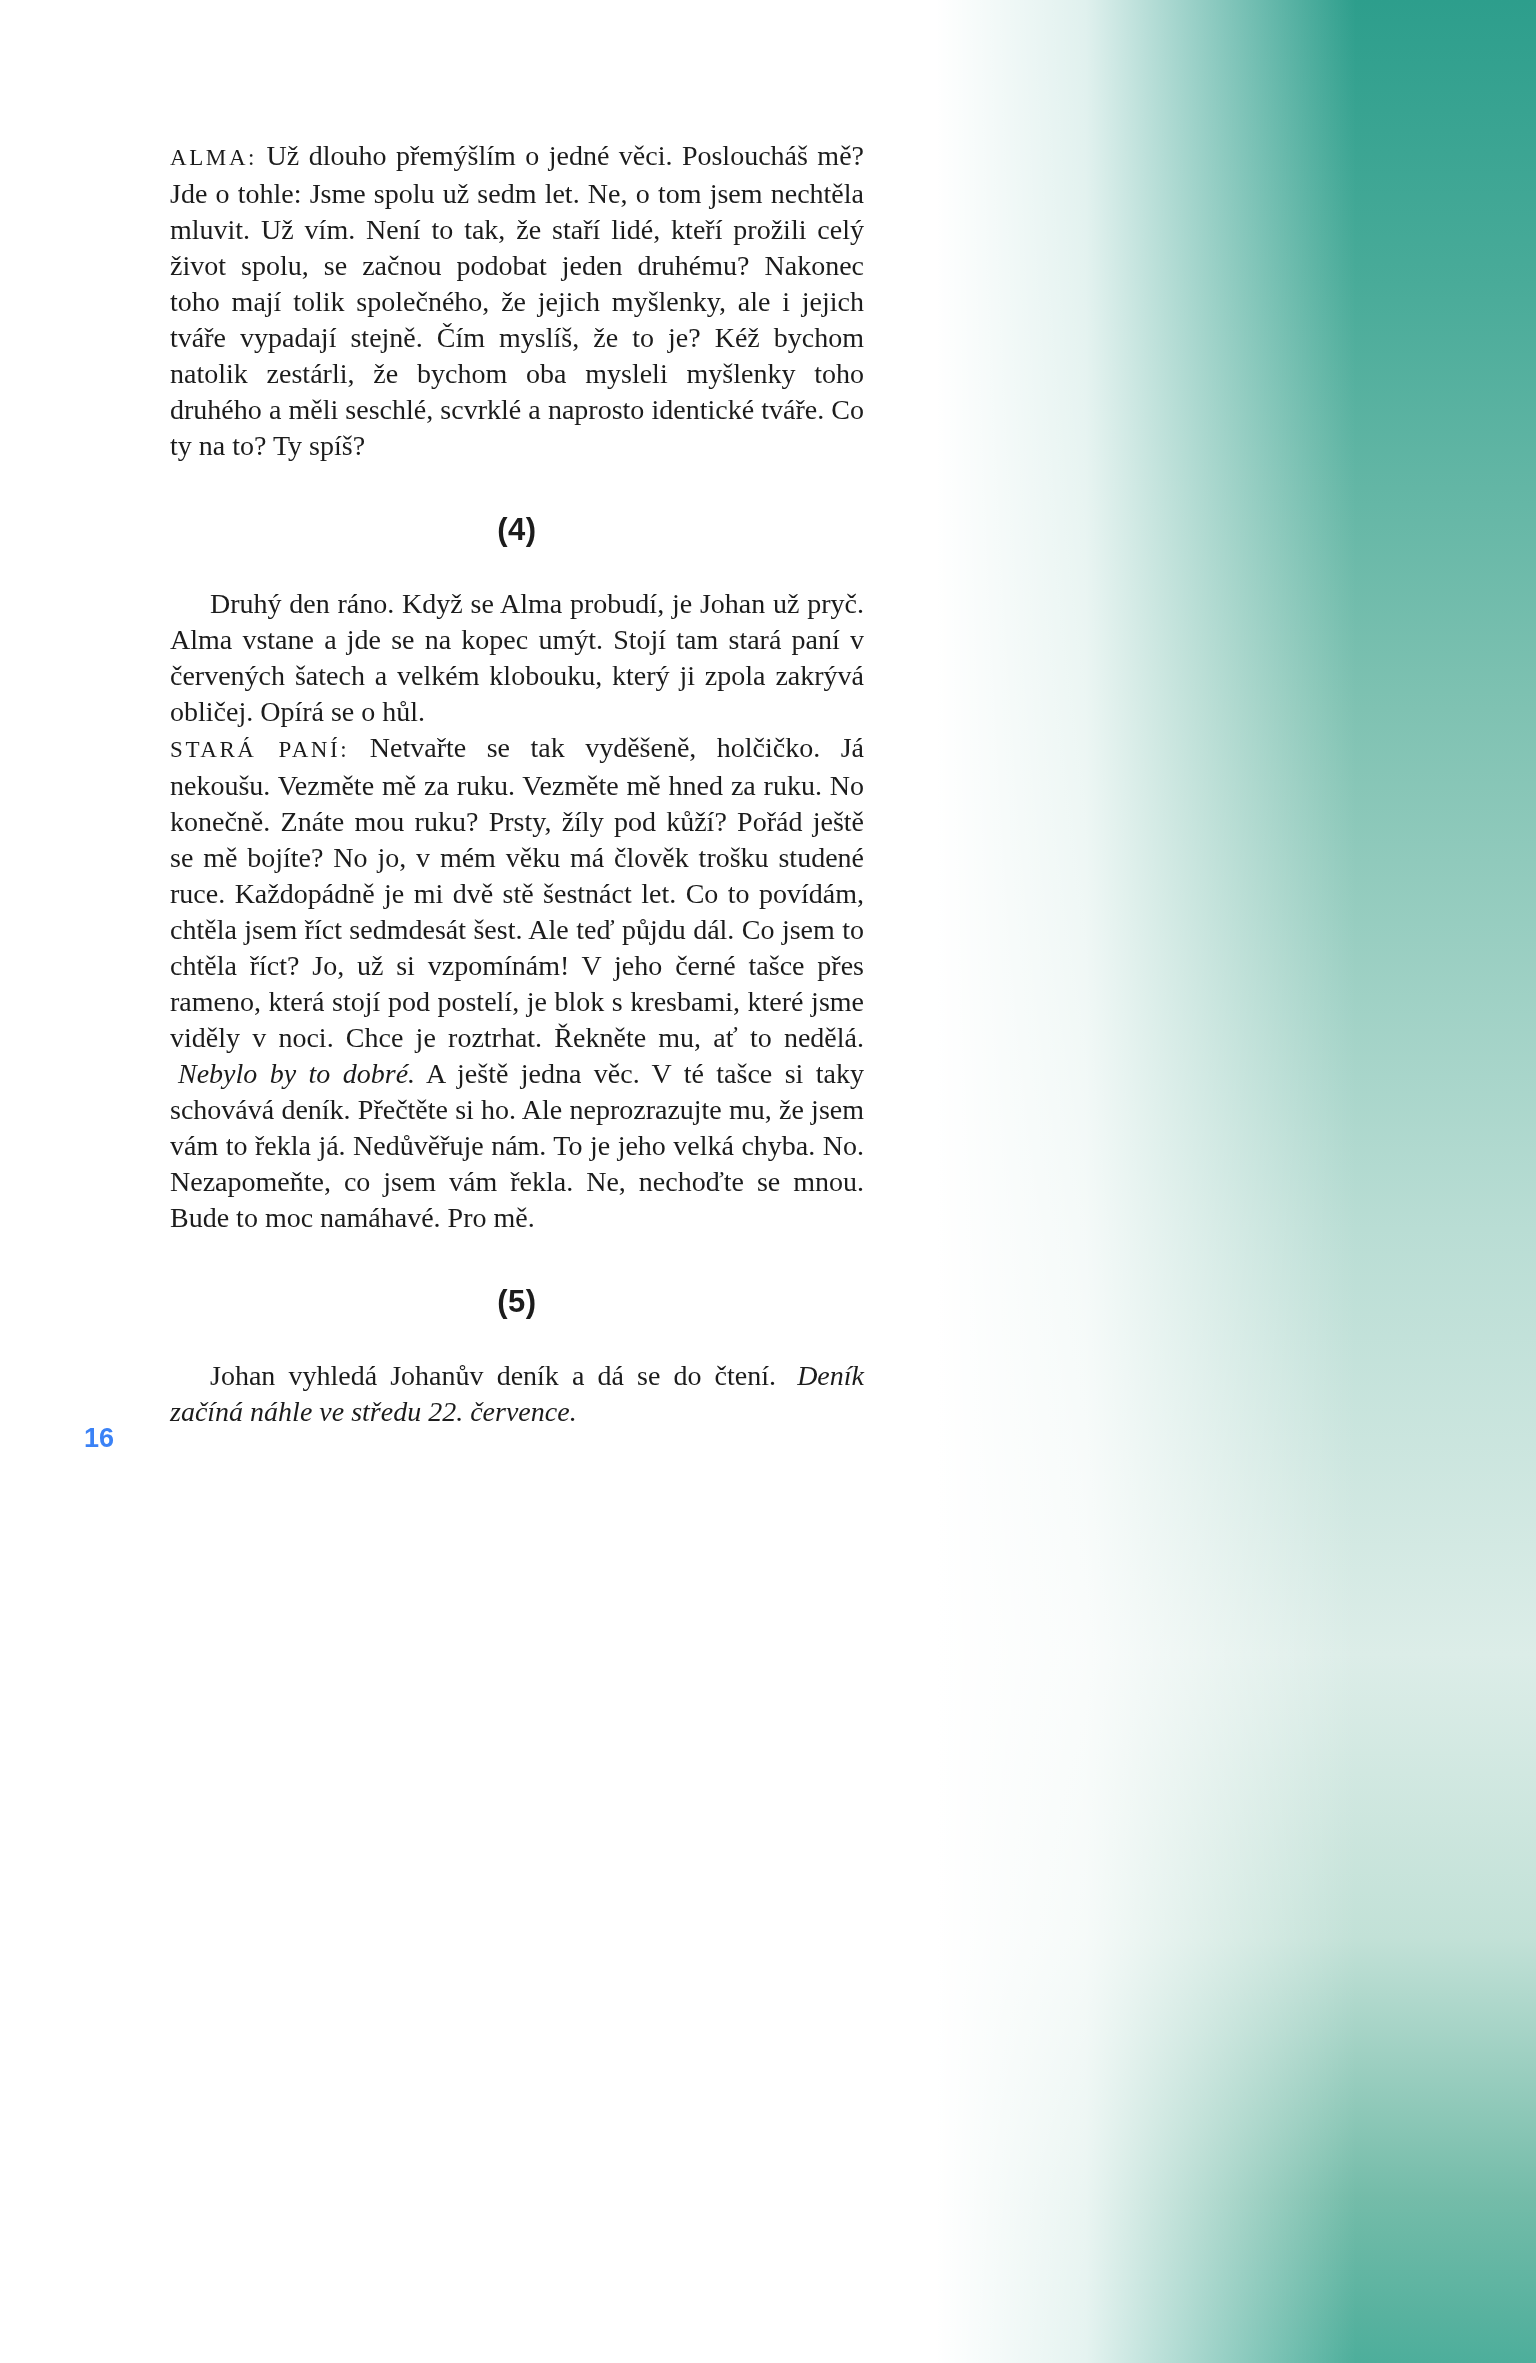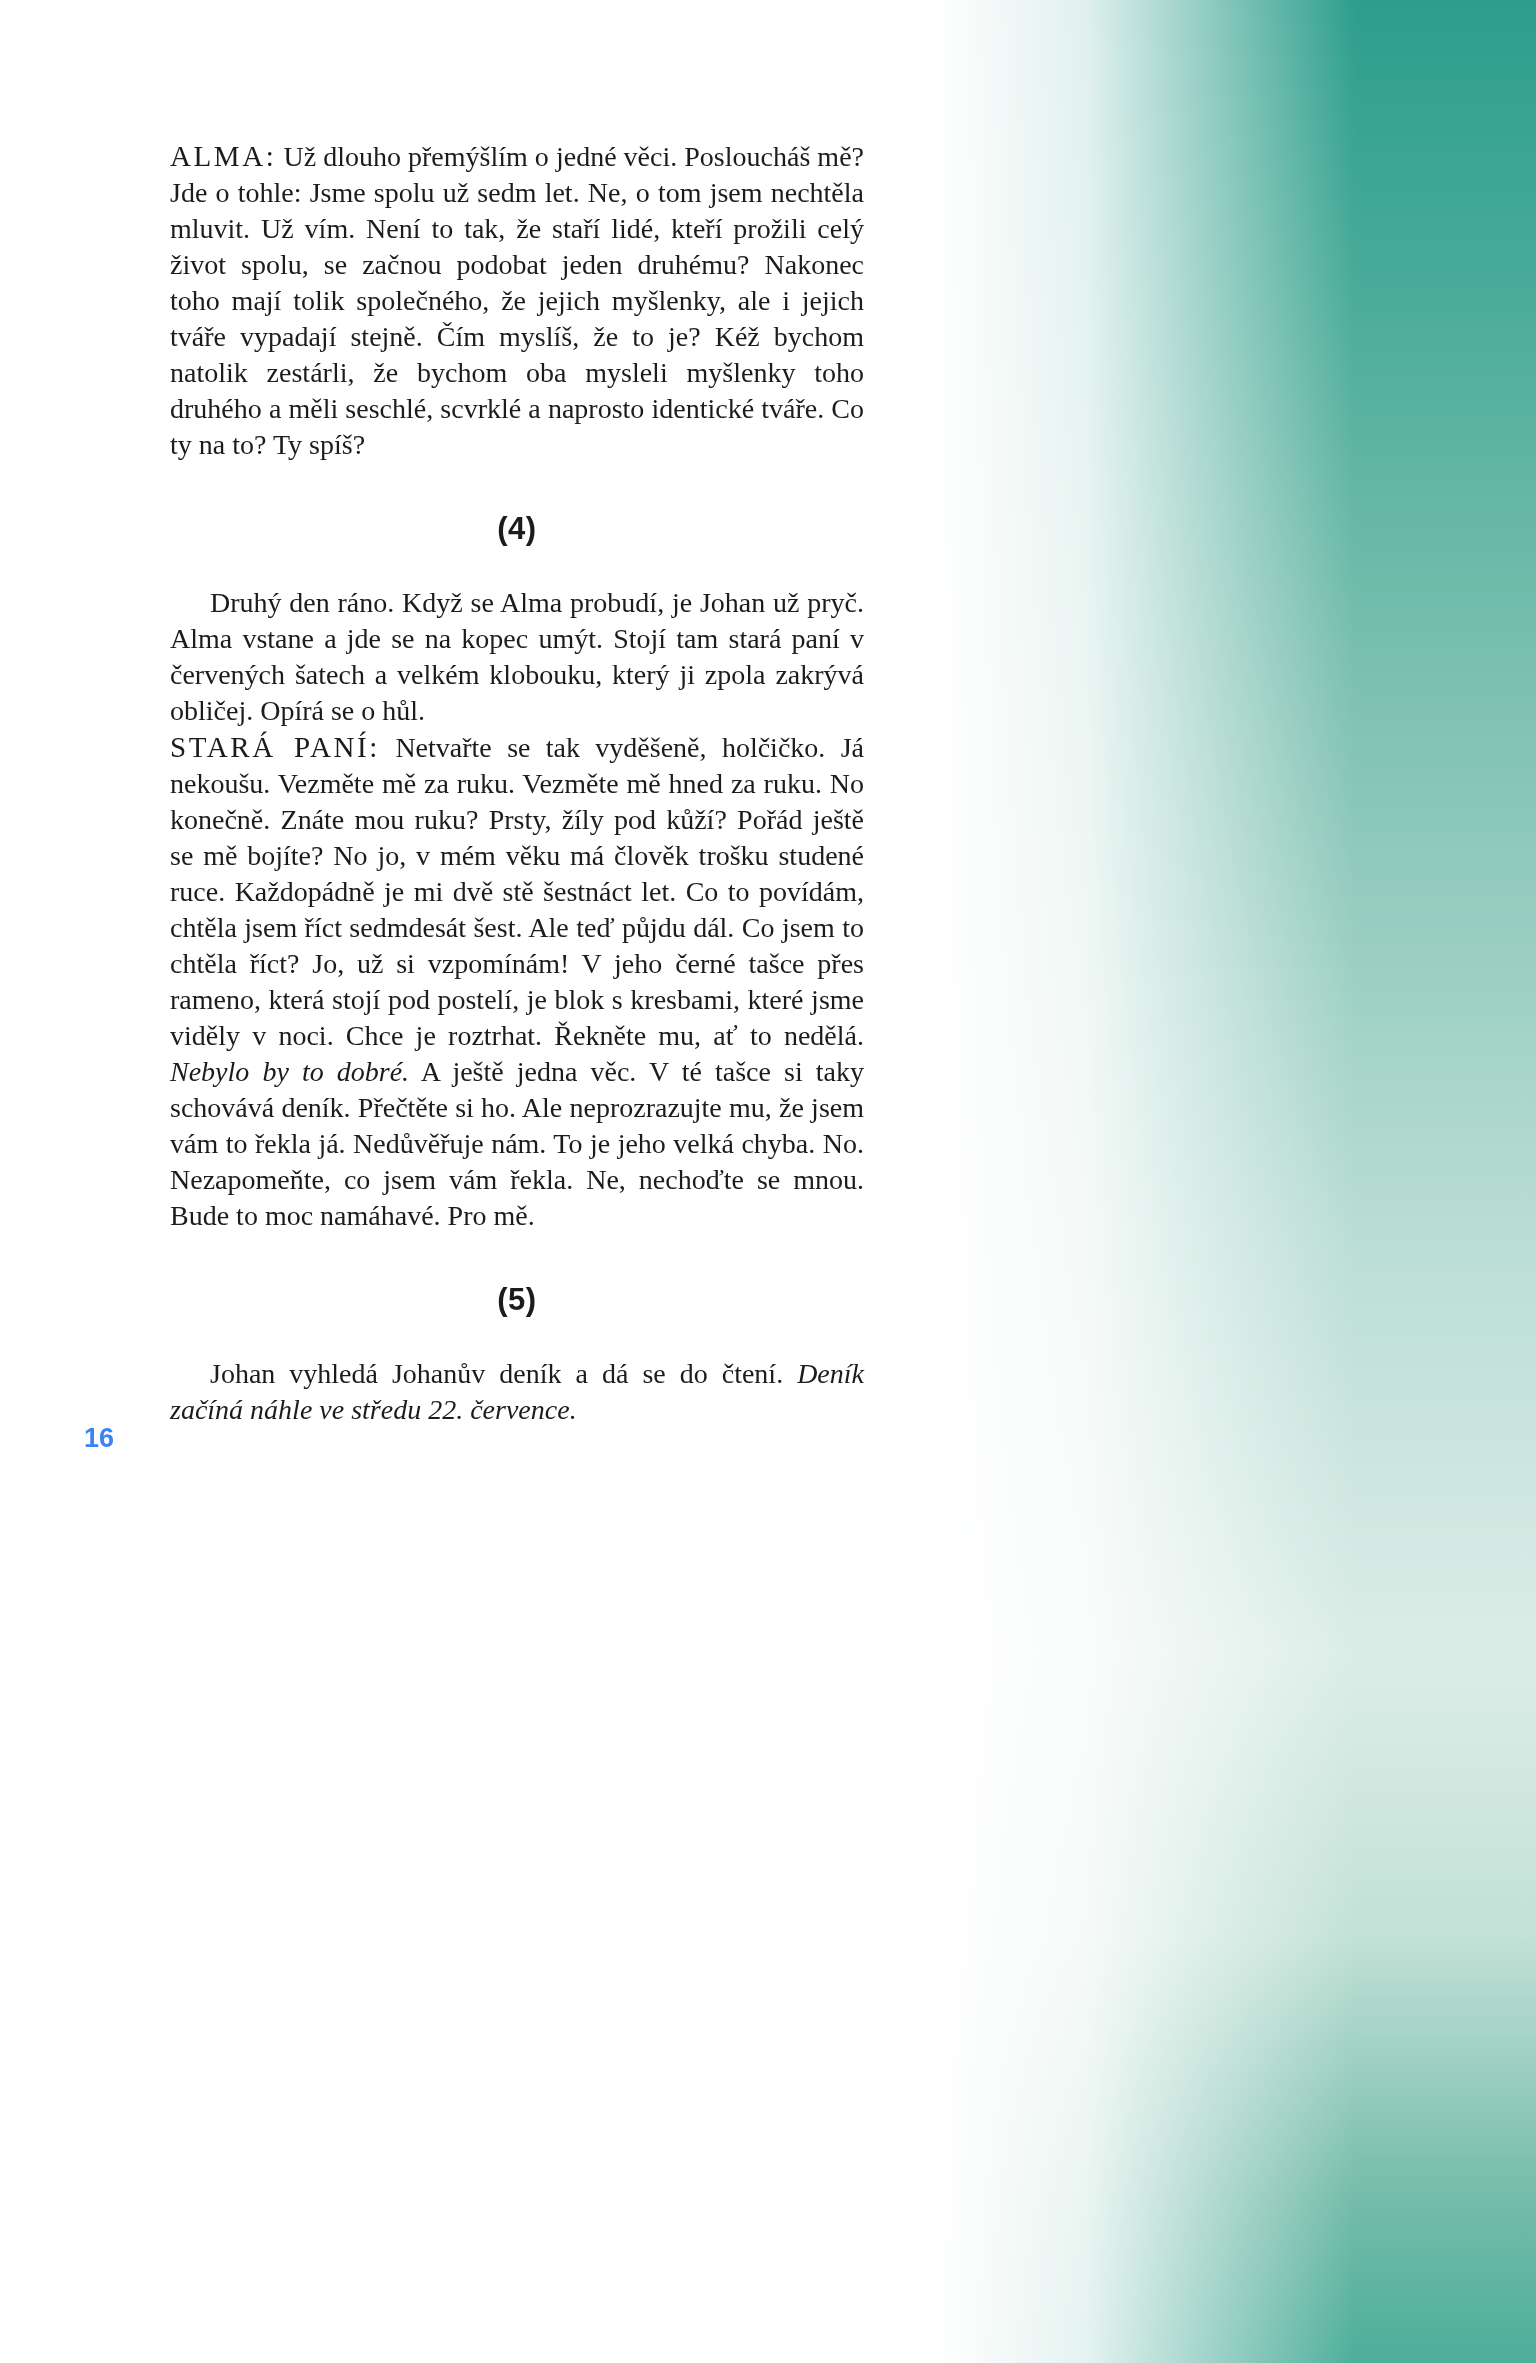--- a/index.html
+++ b/index.html
@@ -45,24 +45,24 @@
   .scene-heading {
     margin: 46px 0 36px 0;
     text-align: center;
     font-family: "Liberation Sans", "DejaVu Sans", sans-serif;
     font-weight: 700;
     font-size: 31px;
     line-height: 40px;
     letter-spacing: 0.5px;
   }
   .seg-speaker {
-    font-size: 29px;
+    font-size: 23px;
     letter-spacing: 2.6px;
   }
-  .seg-italic { font-style: italic; }
+  .seg-italic { font-style: italic; margin-left: 8px; }
   .page-number {
     position: absolute;
     left: 84px;
     top: 1420px;
     font-family: "Liberation Sans", "DejaVu Sans", sans-serif;
     font-weight: 700;
     font-size: 27px;
     line-height: 36px;
     color: #3b82f6;
   }

